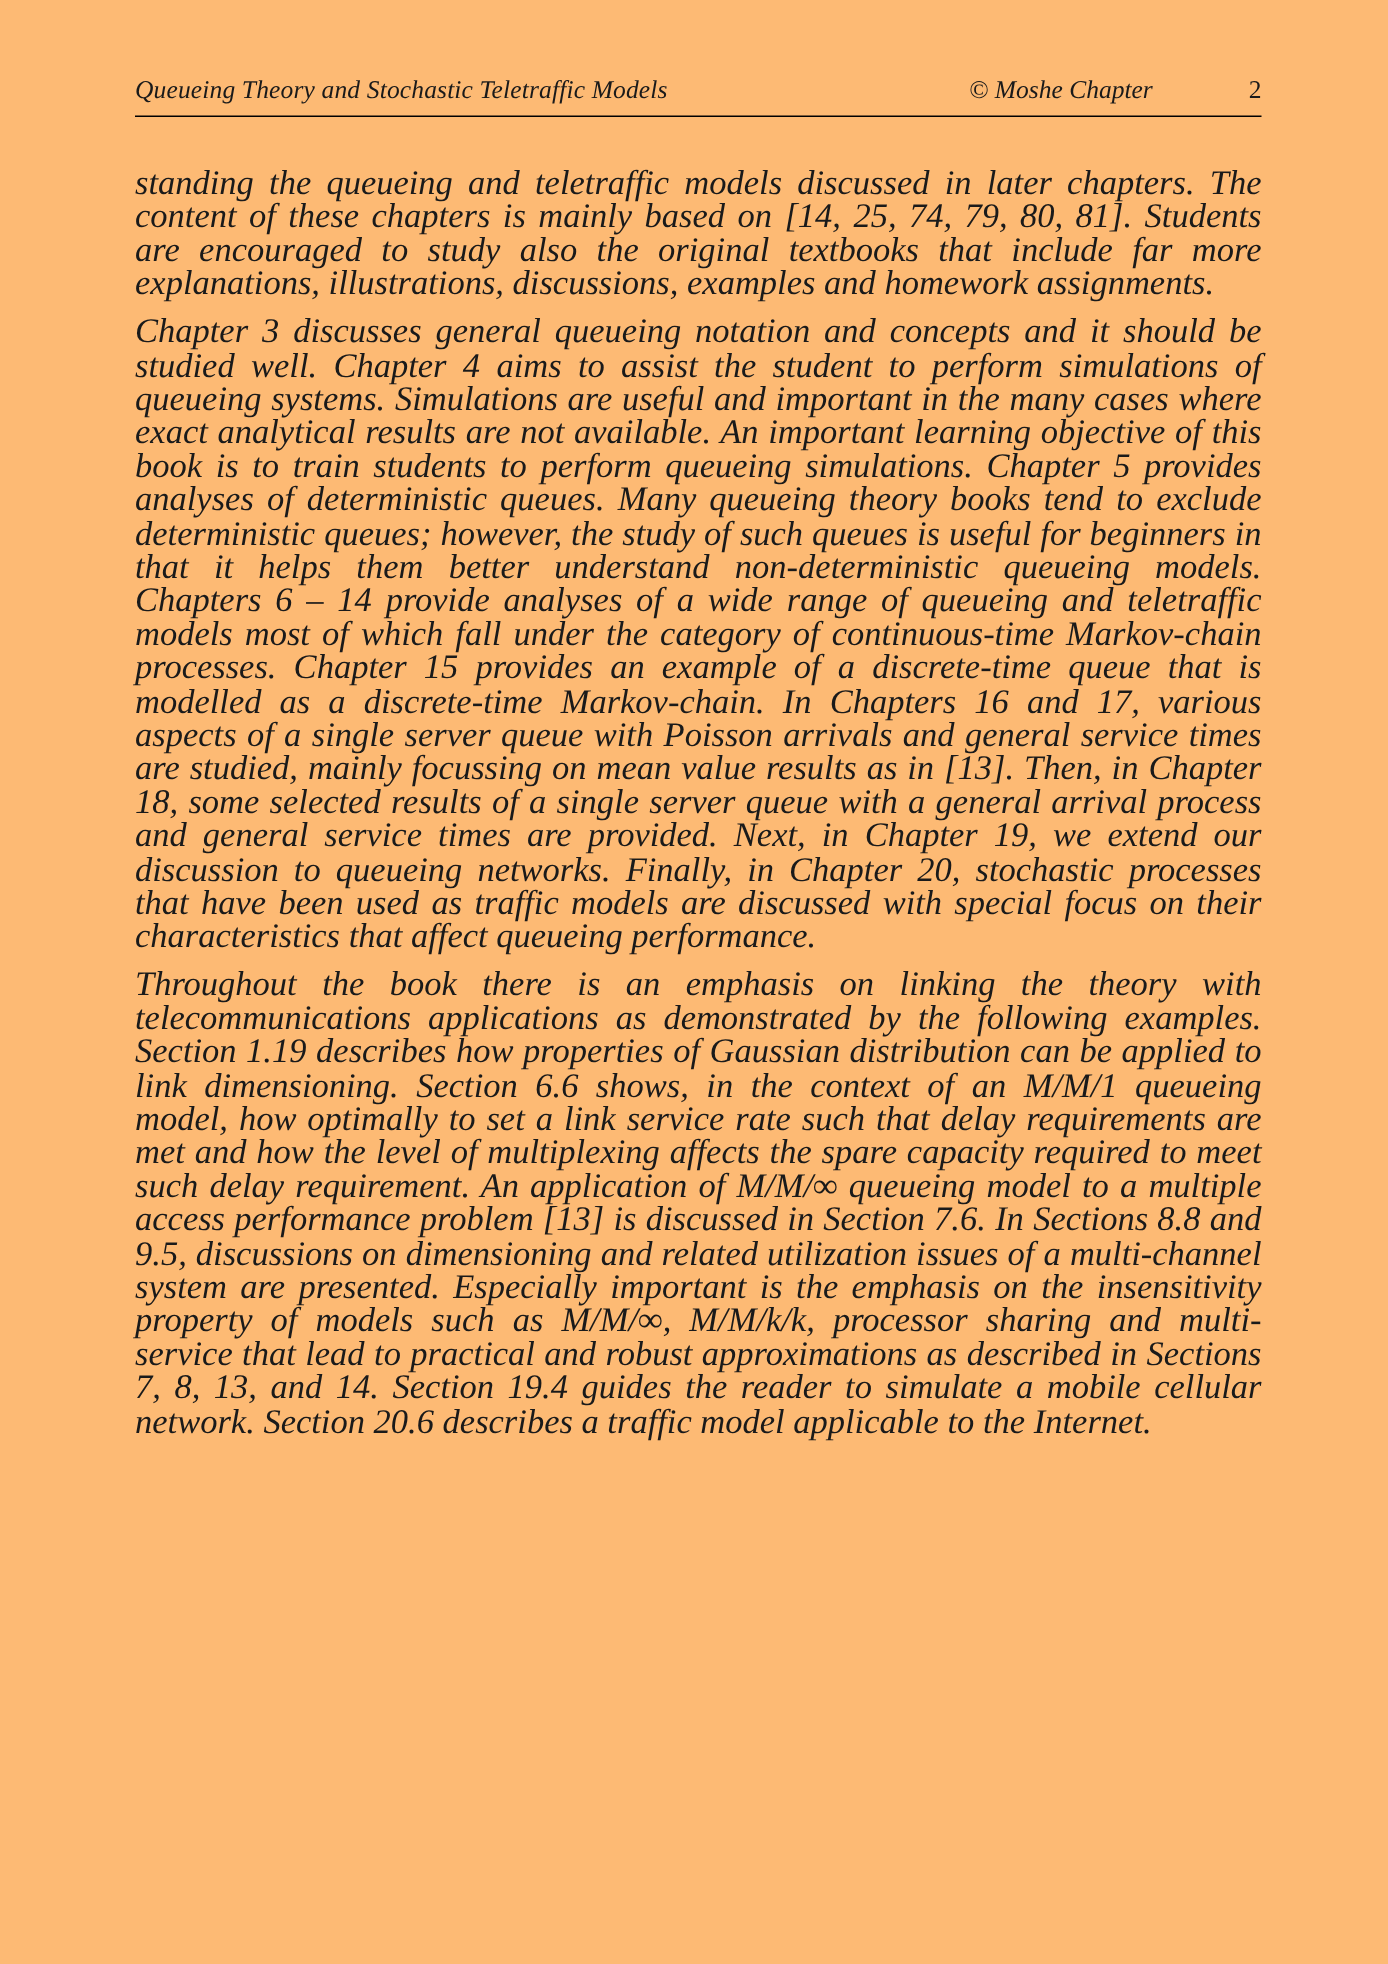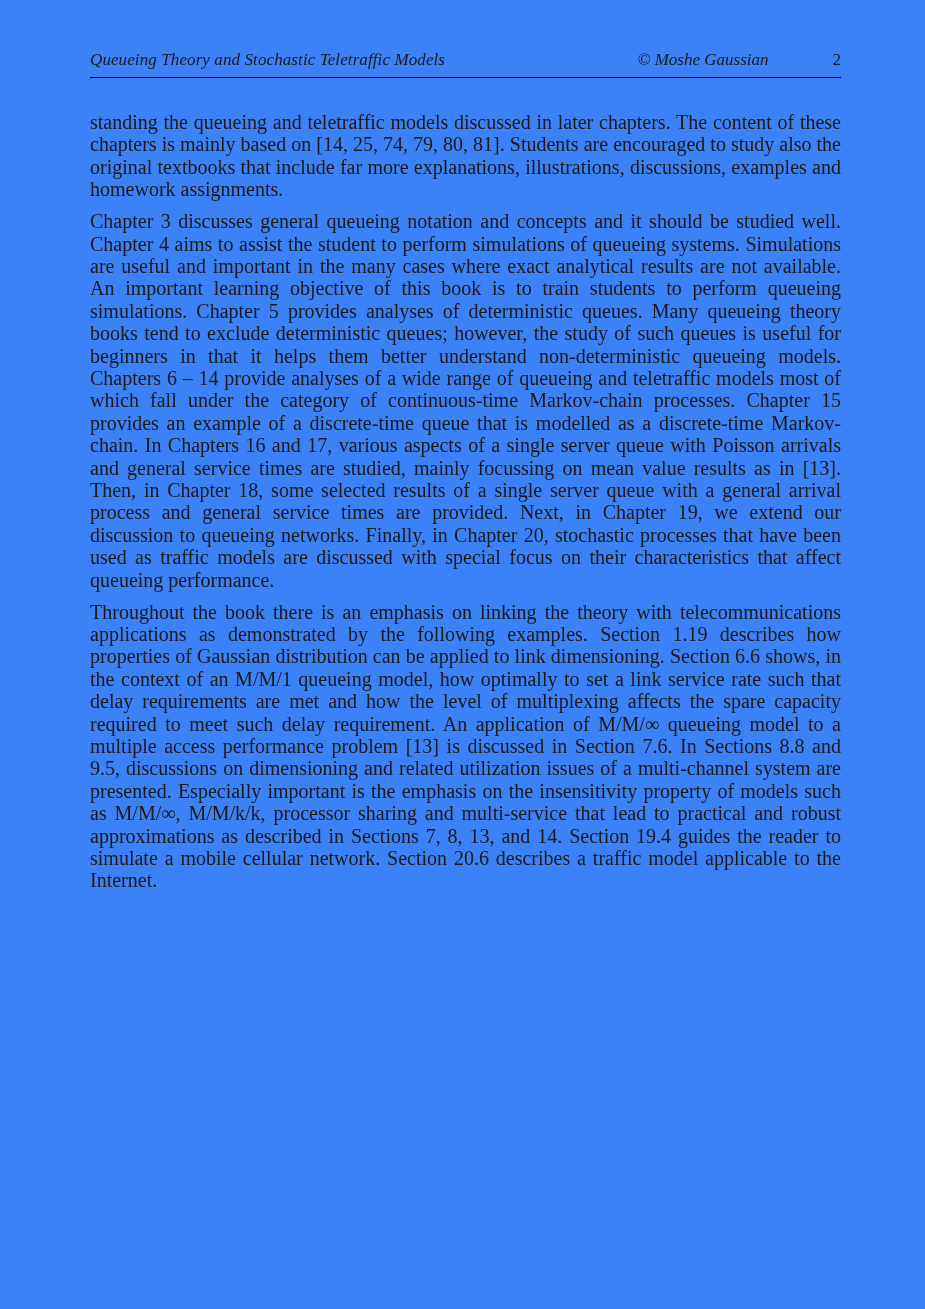--- a/index.html
+++ b/index.html
@@ -8,21 +8,21 @@
     width: 925px;
     height: 1309px;
     font-family: "Liberation Serif", serif;
     color: #1a1a1a;
     -webkit-font-smoothing: antialiased;
   }
   .page {
     position: relative;
     width: 925px;
     height: 1309px;
-    background: #3b82f6;
+    background: #fdba74;
     padding: 50px 84px 0 90px;
     overflow: hidden;
   }
   .page-header {
     display: flex;
     align-items: baseline;
     font-size: 17px;
     font-style: italic;
     white-space: nowrap;
   }
@@ -32,35 +32,36 @@
     margin-left: 64px;
     font-style: normal;
   }
   .header-rule {
     border: none;
     border-top: 1.2px solid #000000;
     margin-top: 7px;
   }
   .body-text {
     margin-top: 33px;
-    font-size: 20px;
+    font-size: 23px;
     line-height: 22.4px;
     text-align: justify;
     text-justify: inter-word;
+    font-style: italic;
   }
   .body-text p { margin-bottom: 9.5px; }
 </style>
 </head>
 <body>
 
 <div class="page">
 
   <header class="page-header">
     <span class="doc-title">Queueing Theory and Stochastic Teletraffic Models</span>
-    <span class="copyright">© Moshe Gaussian</span>
+    <span class="copyright">© Moshe Chapter</span>
     <span class="page-number">2</span>
   </header>
 
   <hr class="header-rule">
 
   <main class="body-text">
     <p>standing the queueing and teletraffic models discussed in later chapters. The content of these chapters is mainly based on [14, 25, 74, 79, 80, 81]. Students are encouraged to study also the original textbooks that include far more explanations, illustrations, discussions, examples and homework assignments.</p>
     <p>Chapter 3 discusses general queueing notation and concepts and it should be studied well. Chapter 4 aims to assist the student to perform simulations of queueing systems. Simulations are useful and important in the many cases where exact analytical results are not available. An important learning objective of this book is to train students to perform queueing simulations. Chapter 5 provides analyses of deterministic queues. Many queueing theory books tend to exclude deterministic queues; however, the study of such queues is useful for beginners in that it helps them better understand non-deterministic queueing models. Chapters 6 – 14 provide analyses of a wide range of queueing and teletraffic models most of which fall under the category of continuous-time Markov-chain processes. Chapter 15 provides an example of a discrete-time queue that is modelled as a discrete-time Markov-chain. In Chapters 16 and 17, various aspects of a single server queue with Poisson arrivals and general service times are studied, mainly focussing on mean value results as in [13]. Then, in Chapter 18, some selected results of a single server queue with a general arrival process and general service times are provided. Next, in Chapter 19, we extend our discussion to queueing networks. Finally, in Chapter 20, stochastic processes that have been used as traffic models are discussed with special focus on their characteristics that affect queueing performance.</p>
     <p>Throughout the book there is an emphasis on linking the theory with telecommunications applications as demonstrated by the following examples. Section 1.19 describes how properties of Gaussian distribution can be applied to link dimensioning. Section 6.6 shows, in the context of an M/M/1 queueing model, how optimally to set a link service rate such that delay requirements are met and how the level of multiplexing affects the spare capacity required to meet such delay requirement. An application of M/M/∞ queueing model to a multiple access performance problem [13] is discussed in Section 7.6. In Sections 8.8 and 9.5, discussions on dimensioning and related utilization issues of a multi-channel system are presented. Especially important is the emphasis on the insensitivity property of models such as M/M/∞, M/M/k/k, processor sharing and multi-service that lead to practical and robust approximations as described in Sections 7, 8, 13, and 14. Section 19.4 guides the reader to simulate a mobile cellular network. Section 20.6 describes a traffic model applicable to the Internet.</p>
   </main>

